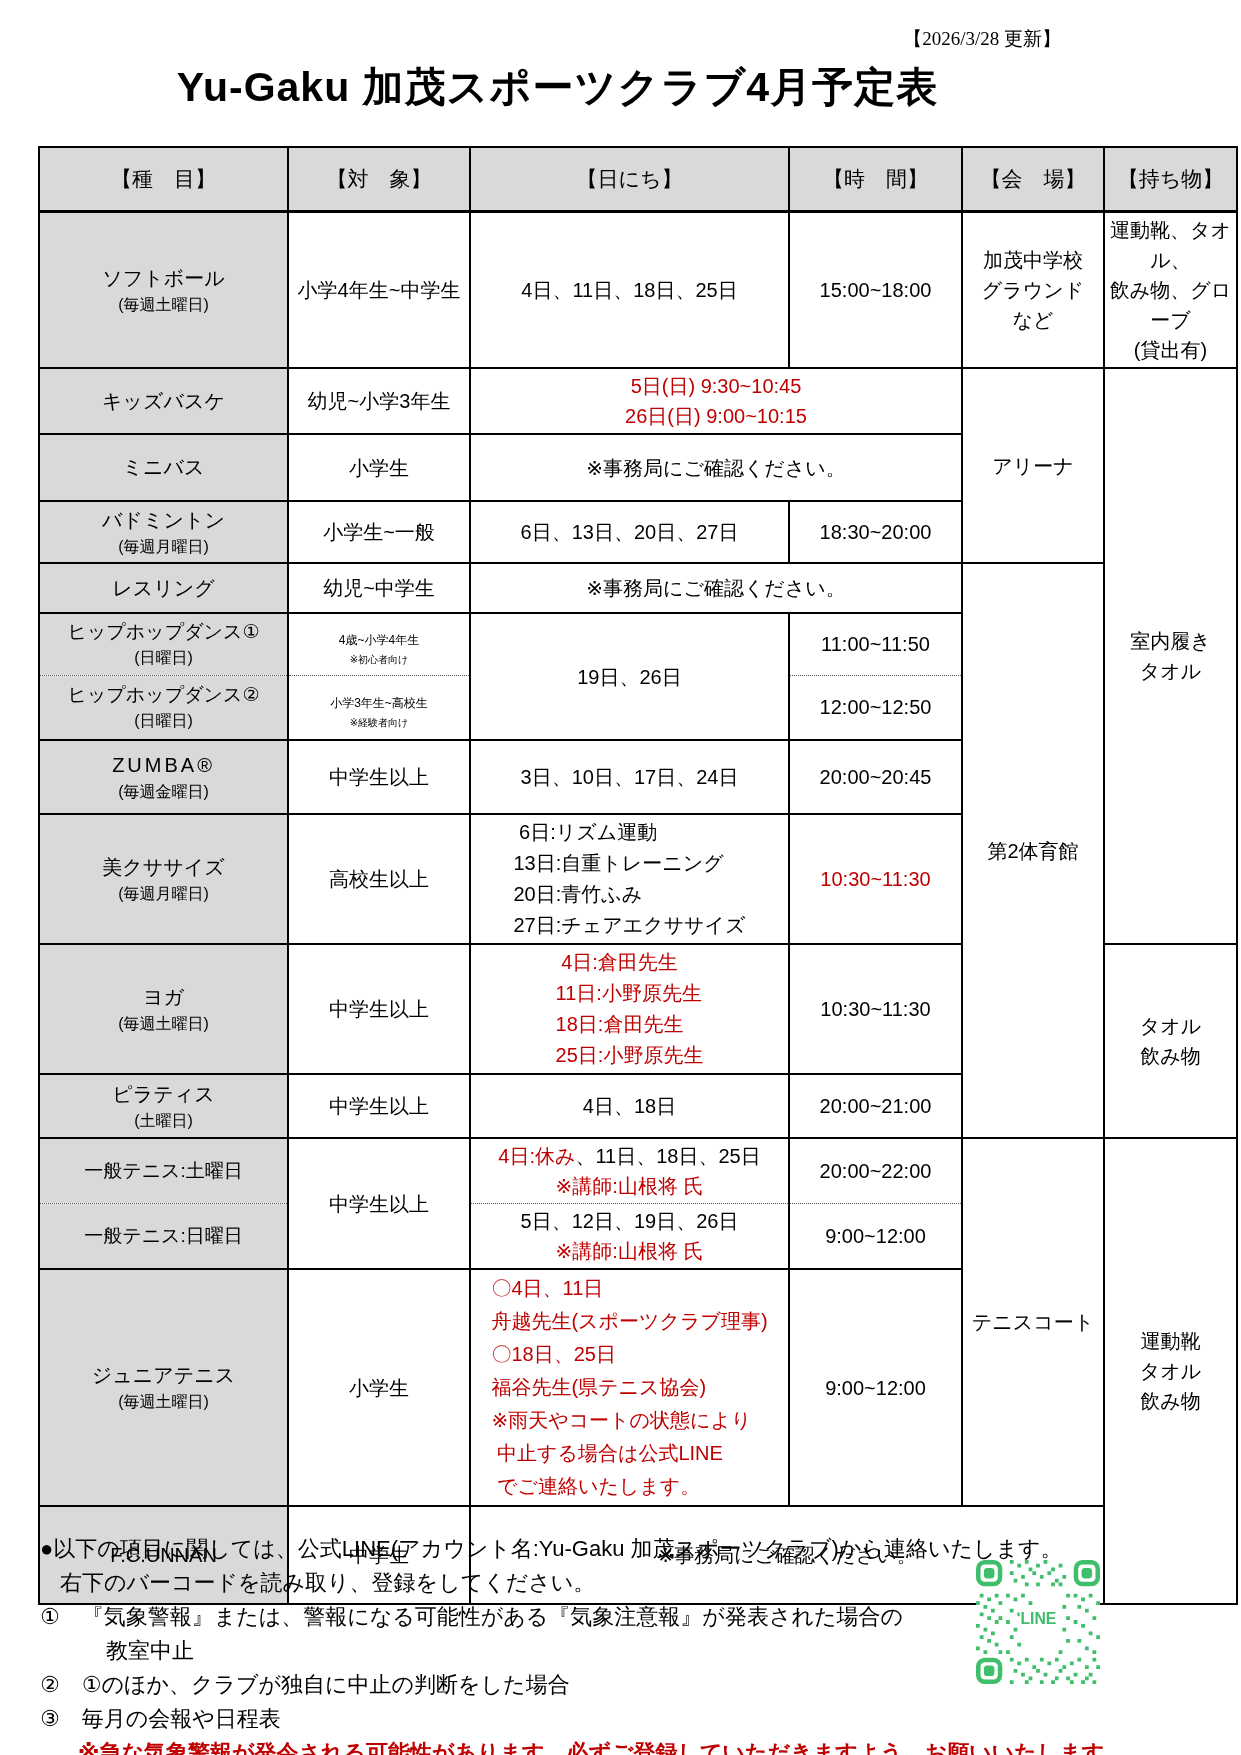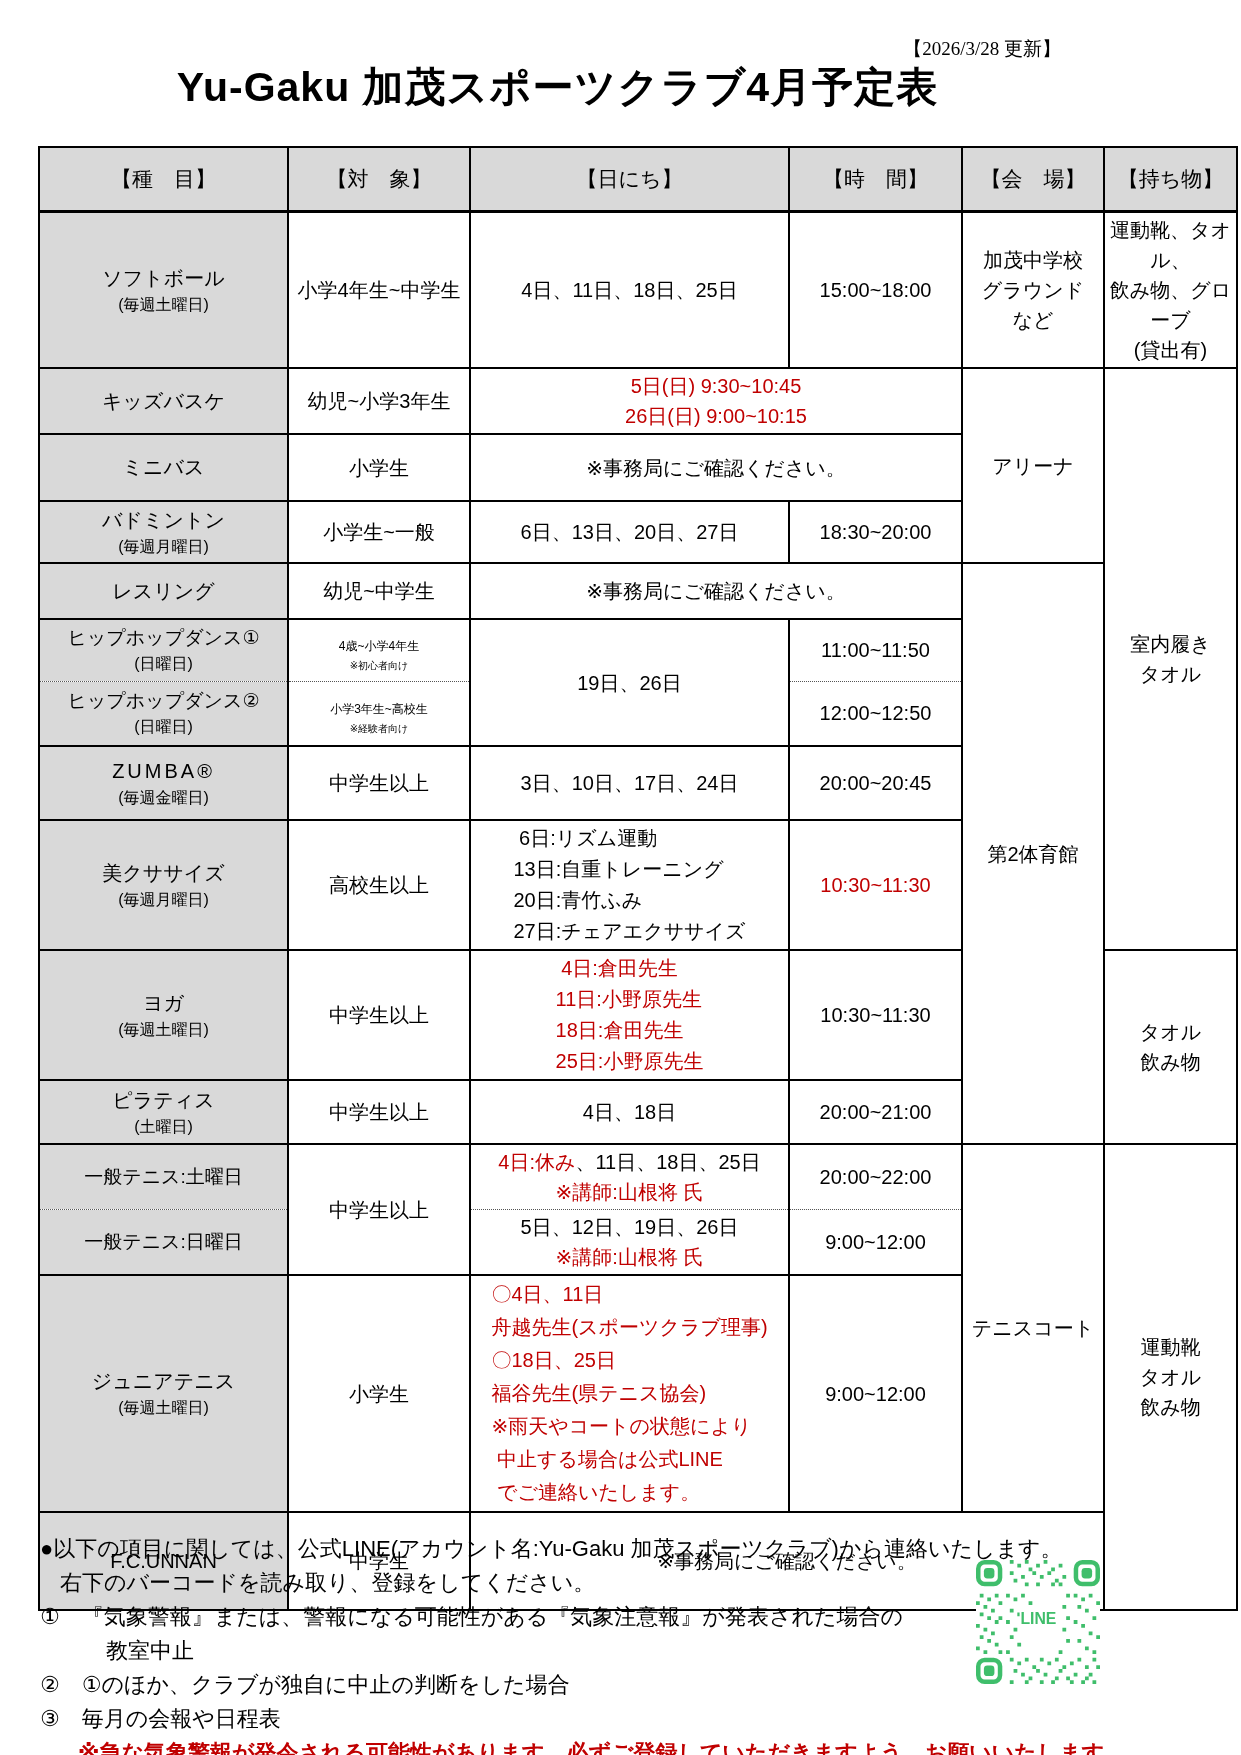--- a/index.html
+++ b/index.html
@@ -8,21 +8,21 @@
     --line_green:#3fbe6b;
     --table_border:#000000;
   }
   html,body{margin:0;padding:0;}
   body{
     width:1241px;height:1755px;background:#ffffff;position:relative;
     font-family:"Liberation Sans","DejaVu Sans",sans-serif;color:#000;
     -webkit-font-smoothing:antialiased;
   }
   .update-note{
-    position:absolute;top:36px;right:180px;font-size:19px;
+    position:absolute;top:26px;right:180px;font-size:19px;
     font-family:"Liberation Serif","DejaVu Serif",serif;white-space:nowrap;
   }
   .title{
     position:absolute;top:60px;left:0;width:1115px;text-align:center;
     font-size:41px;font-weight:900;letter-spacing:1px;white-space:nowrap;
   }
   table.sched{
     position:absolute;top:146px;left:38px;width:1198px;
     border-collapse:collapse;table-layout:fixed;
   }
@@ -126,21 +126,21 @@
     <tr style="height:62px">
       <td class="ev">
         <span class="nm">バドミントン</span>
         <span class="nt">(毎週月曜日)</span>
       </td>
       <td>小学生~一般</td>
       <td>6日、13日、20日、27日</td>
       <td>18:30~20:00</td>
     </tr>
 
-    <tr style="height:56px">
+    <tr style="height:50px">
       <td class="ev">
         <span class="nm">レスリング</span>
       </td>
       <td class="t18">幼児~中学生</td>
       <td colspan="2">※事務局にご確認ください。</td>
       <td rowspan="7" class="venue">第2体育館</td>
     </tr>
 
     <tr style="height:62px">
       <td class="ev db">

